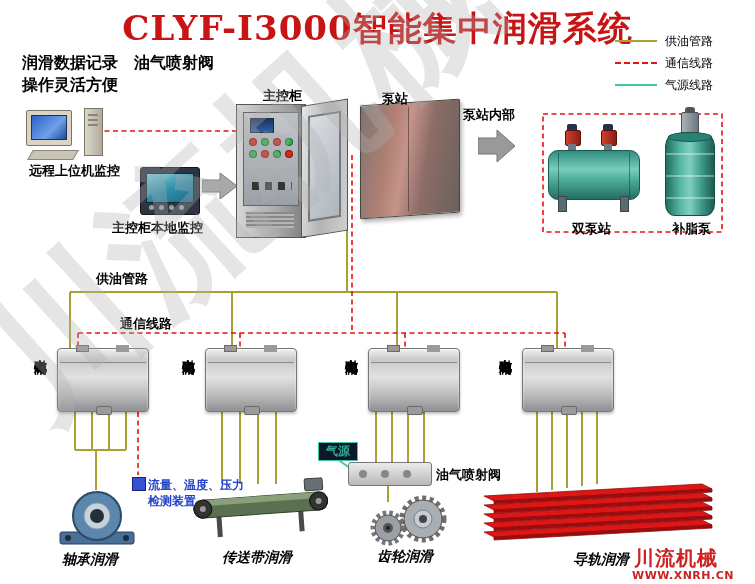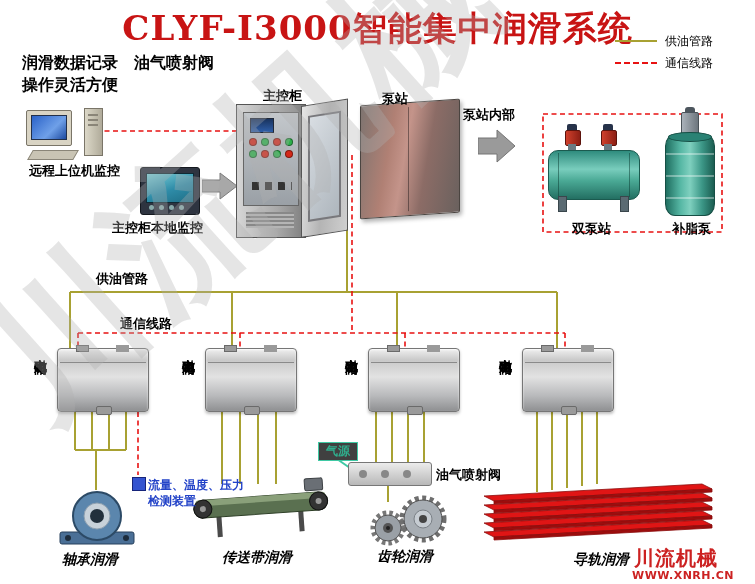--- a/index.html
+++ b/index.html
@@ -104,21 +104,21 @@
   .vb-body{position:absolute;inset:0;border:1px solid #767676;border-radius:4px;
            background:linear-gradient(180deg,#efefef 0%,#c9c9c9 18%,#e2e2e2 45%,#b9babc 75%,#8f9092 100%);
            box-shadow:inset 0 1px 2px rgba(255,255,255,.8),0 2px 3px rgba(0,0,0,.25);}
   .vb-body::before{content:"";position:absolute;left:18px;top:-4px;width:11px;height:5px;background:#9a9a9a;border:1px solid #6a6a6a;
                    box-shadow:40px 0 0 #9a9a9a;}
   .vb-seam{position:absolute;left:2px;right:2px;top:13px;border-top:1px solid #8a8a8a;}
   .vb-latch{position:absolute;left:50%;bottom:-4px;width:14px;height:7px;margin-left:-7px;background:#9a9a9a;border:1px solid #6a6a6a;border-radius:2px;}
 
   
   .air-box{left:318px;top:442px;width:38px;height:17px;border:1px solid #3fc9a4;color:#2fae8d;font-size:12px;font-weight:bold;
-           text-align:center;line-height:17px;z-index:3;background:#404040;}
+           text-align:center;line-height:17px;z-index:3;background:#0f172a;}
   .inj-valve{left:348px;top:462px;width:82px;height:22px;border:1px solid #777;border-radius:3px;z-index:2;
              background:linear-gradient(180deg,#ececec,#b8b8b8);}
   .inj-valve::before{content:"";position:absolute;left:10px;top:7px;width:8px;height:8px;border-radius:50%;background:#888;
                      box-shadow:22px 0 0 #888,44px 0 0 #888;}
 
   
   .det-icon{left:132px;top:477px;width:12px;height:12px;background:#3353d0;border:1px solid #16247a;z-index:2;}
   .det-txt{position:absolute;left:148px;top:477px;font-size:12px;font-weight:bold;color:#2343c8;line-height:1.35;z-index:3;}
 
   
@@ -135,20 +135,24 @@
   <div class="title">CLYF-I3000智能集中润滑系统</div>
 
   <div class="legend">
     <div class="legend-row">
       <span class="legend-line oil"></span>
       <span class="legend-txt">供油管路</span>
     </div>
     <div class="legend-row">
       <span class="legend-line comm"></span>
       <span class="legend-txt">通信线路</span>
+    </div>
+    <div class="legend-row">
+      <span class="legend-line air"></span>
+      <span class="legend-txt">气源线路</span>
     </div>
   </div>
 
   <div class="features">
     <div class="row">
       <span>润滑数据记录</span>
       <span>油气喷射阀</span>
     </div>
     <div class="row">
       <span>操作灵活方便</span>

